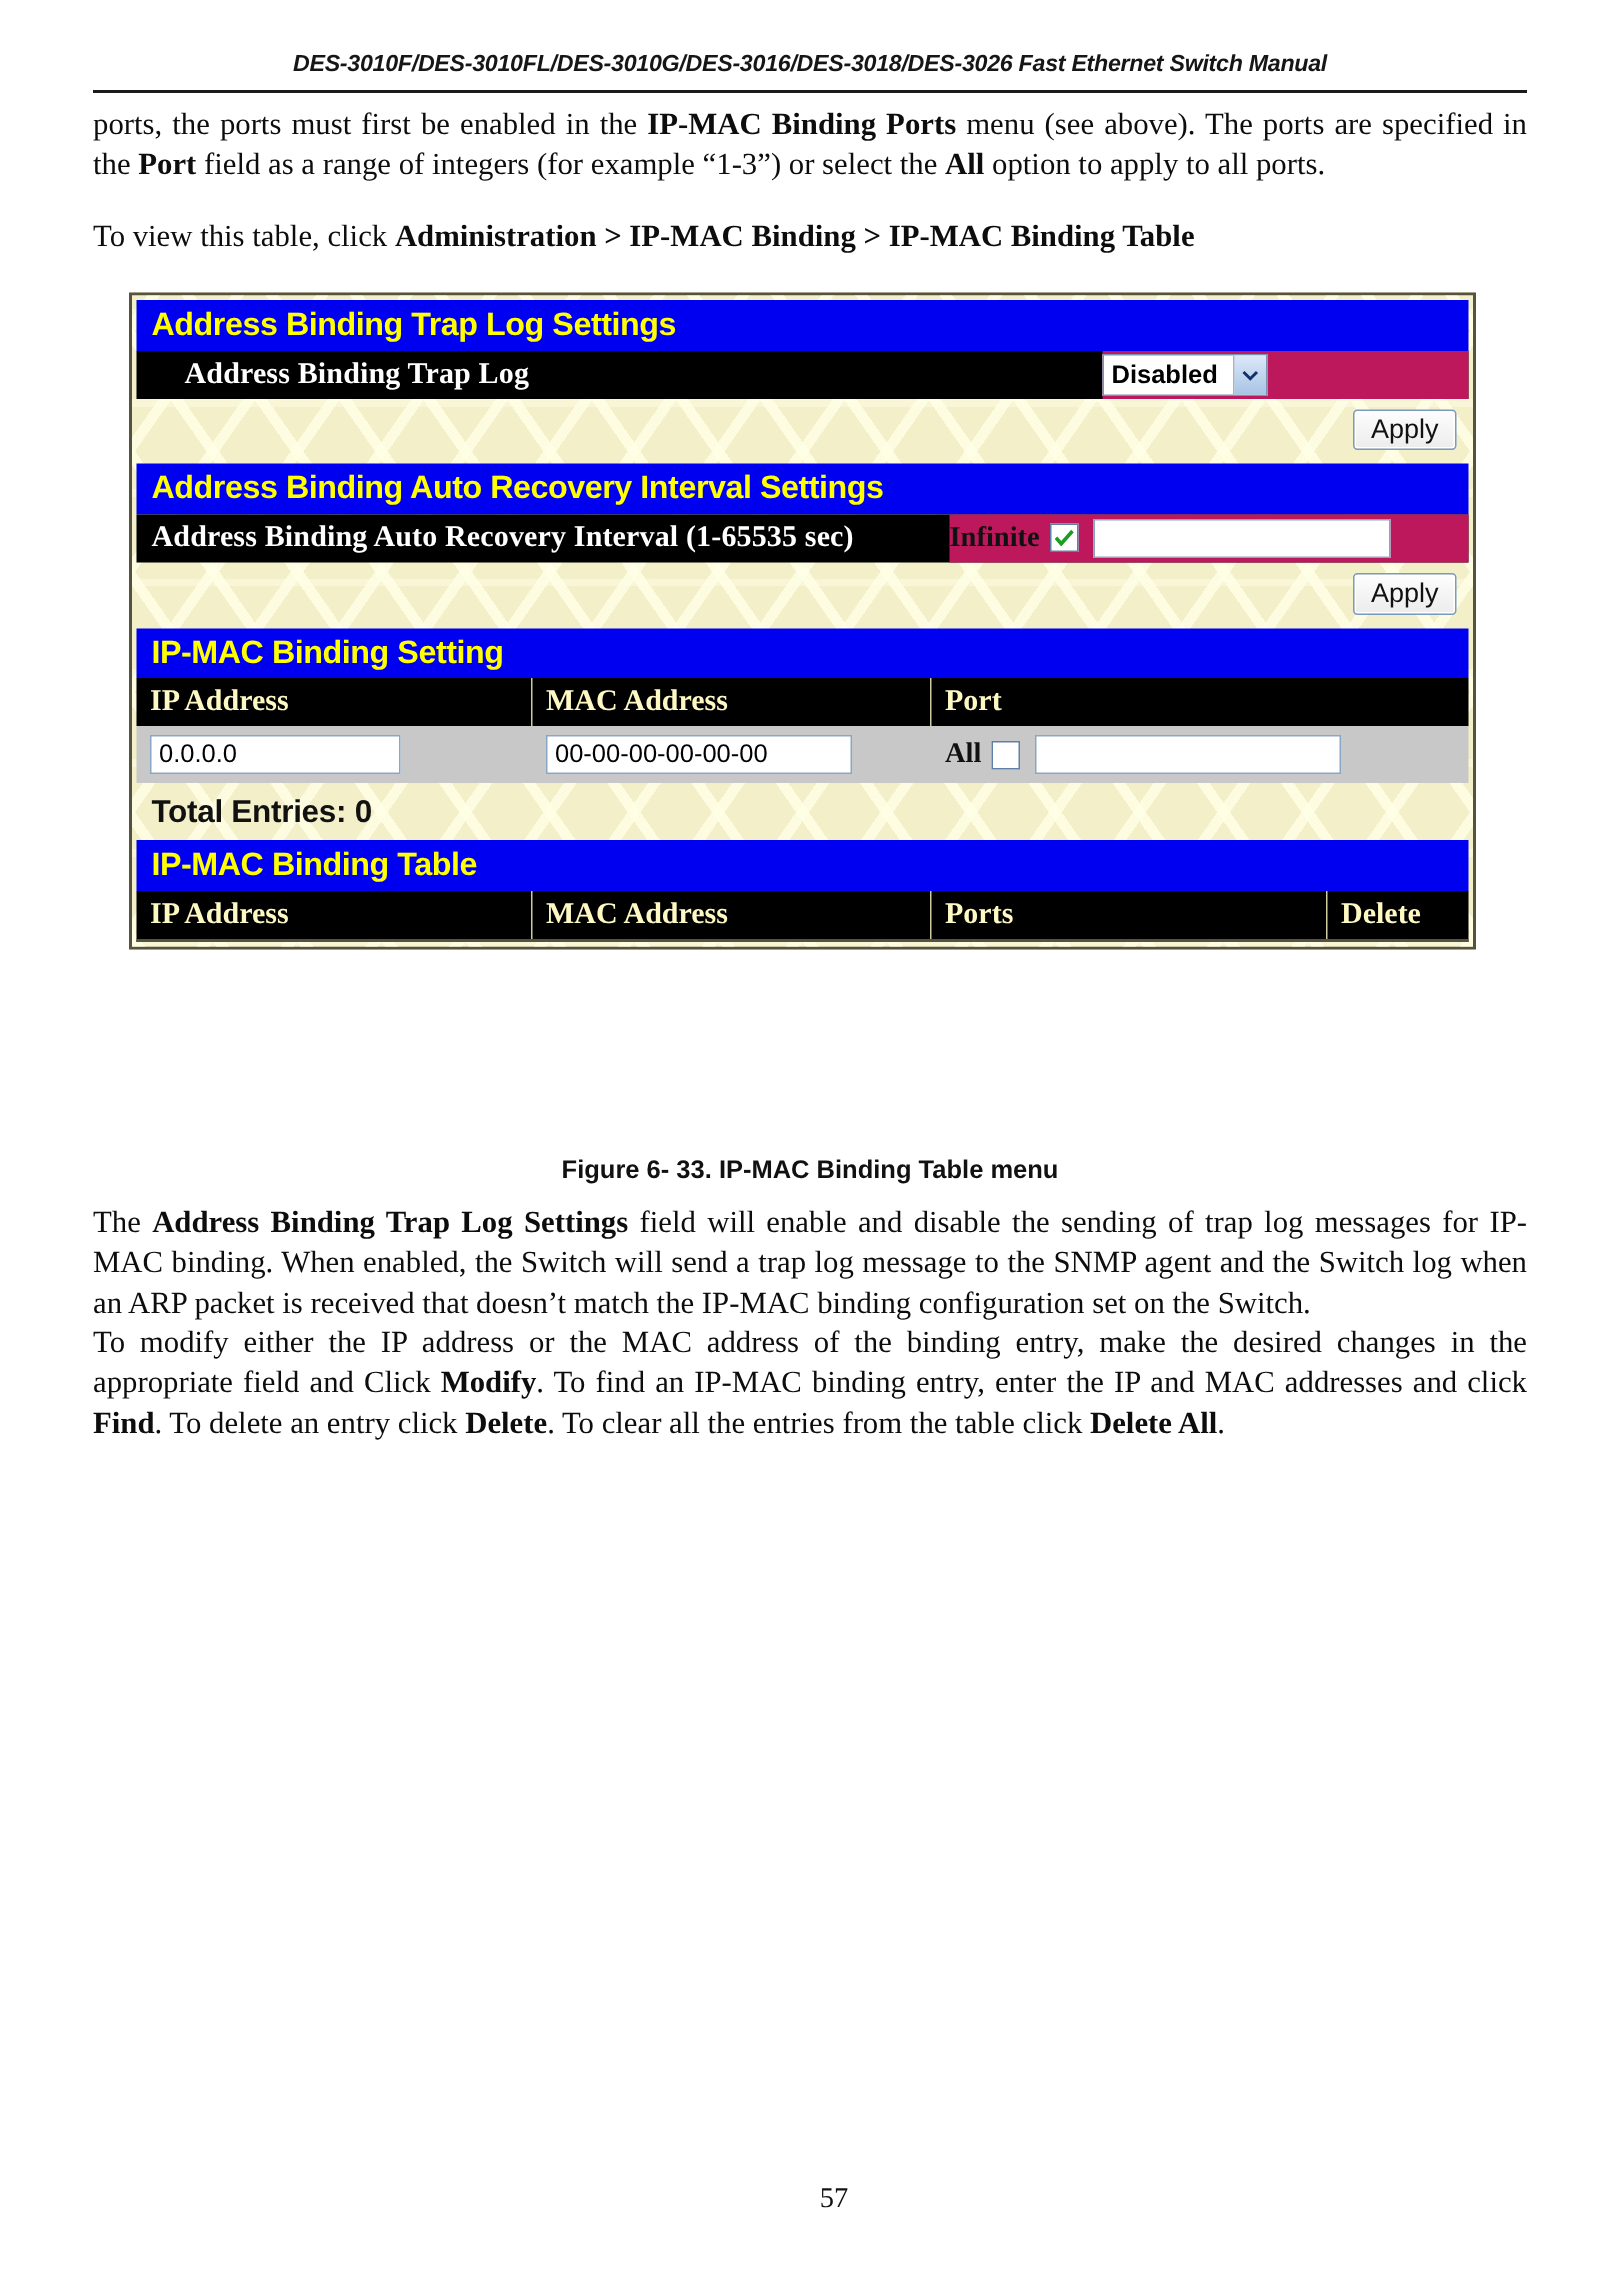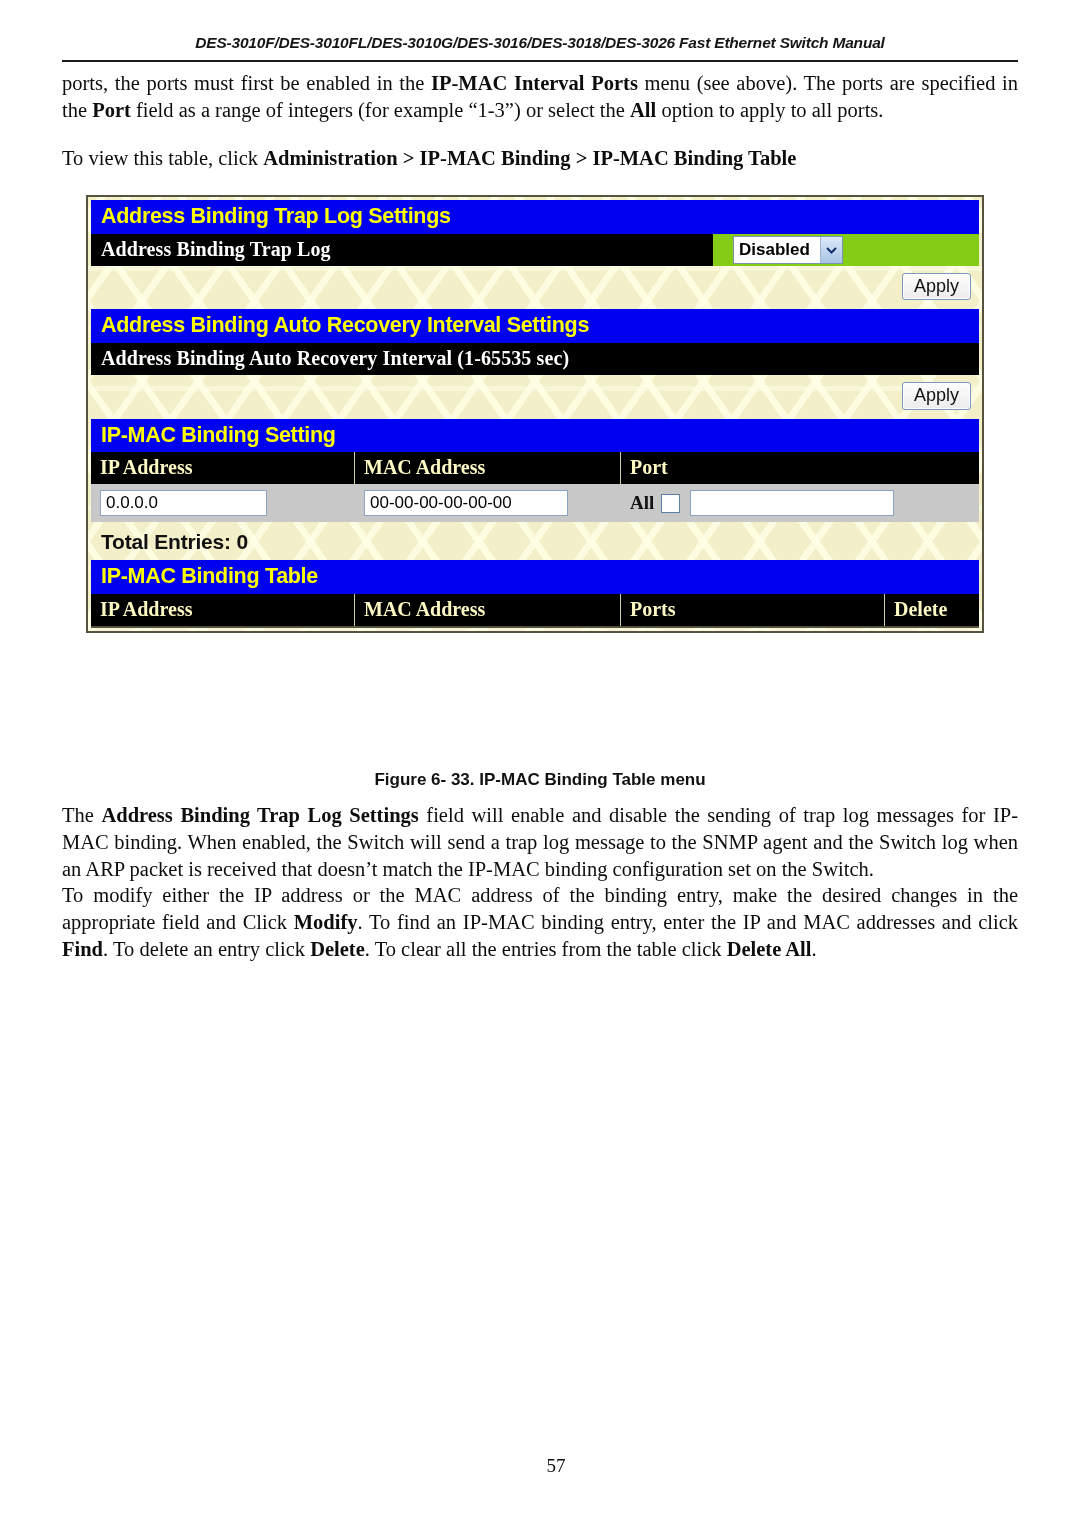--- a/index.html
+++ b/index.html
@@ -101,25 +101,25 @@
   .blackrow .lbl {
     font-size: 20px;
     padding: 4px 0 5px 10px;
     letter-spacing: 0.1px;
     white-space: nowrap;
     display: flex;
     align-items: center;
   }
 
   .ctlstrip {
-    background: #84cc16;
+    background: #be185d;
     display: flex;
     align-items: center;
     flex: 1 1 auto;
-    padding-left: 20px;
+    padding-left: 0;
   }
 
   
   .sel {
     display: inline-flex;
     align-items: stretch;
     border: 1px solid #7a93b4;
     background: #ffffff;
     height: 26px;
     font-family: "Liberation Sans", sans-serif;
@@ -257,50 +257,61 @@
     font-size: 19px;
     color: #111;
   }
 </style>
 </head>
 <body>
 
 <div class="page-header">DES-3010F/DES-3010FL/DES-3010G/DES-3016/DES-3018/DES-3026 Fast Ethernet Switch Manual</div>
 <div class="header-rule"></div>
 
-<div class="para" style="top:70px;">ports, the ports must first be enabled in the <b>IP-MAC Interval Ports</b> menu (see above). The ports are specified in the <b>Port</b> field as a range of integers (for example “1-3”) or select the <b>All</b> option to apply to all ports.</div>
+<div class="para" style="top:70px;">ports, the ports must first be enabled in the <b>IP-MAC Binding Ports</b> menu (see above). The ports are specified in the <b>Port</b> field as a range of integers (for example “1-3”) or select the <b>All</b> option to apply to all ports.</div>
 <div class="para nojust" style="top:145px;">To view this table, click <b>Administration &gt; IP-MAC Binding &gt; IP-MAC Binding Table</b></div>
 
 <div class="figure">
   <div class="fig-inner">
 
     <div class="bluebar">Address Binding Trap Log Settings</div>
 
     <div class="blackrow">
-      <div class="lbl" style="width:612px;">Address Binding Trap Log</div>
+      <div class="lbl" style="width:612px;margin-left:22px;">Address Binding Trap Log</div>
       <div class="ctlstrip">
         <div class="sel">
           <span class="val">Disabled</span>
           <span class="arrow">
             <svg width="11" height="8" viewBox="0 0 11 8">
                 <path d="M1 2 L5.5 6.5 L10 2" stroke="#12306b" stroke-width="2" fill="none"></path>
               </svg>
           </span>
         </div>
       </div>
     </div>
 
     <div class="actionstrip">
       <button class="btn">Apply</button>
     </div>
 
     <div class="bluebar">Address Binding Auto Recovery Interval Settings</div>
 
     <div class="blackrow">
       <div class="lbl" style="width:532px;">Address Binding Auto Recovery Interval (1-65535 sec)</div>
+      <div class="ctlstrip">
+        <span class="chkwrap">
+          <span>Infinite</span>
+          <span class="chk">
+            <svg width="13" height="11" viewBox="0 0 13 11">
+                <path d="M1 5.5 L4.5 9.5 L12 1" stroke="#1c9c22" stroke-width="2.4" fill="none"></path>
+              </svg>
+          </span>
+        </span>
+        <span class="tbox" style="width:196px; margin-left:10px;" title=""></span>
+      </div>
     </div>
 
     <div class="actionstrip">
       <button class="btn">Apply</button>
     </div>
 
     <div class="bluebar">IP-MAC Binding Setting</div>
 
     <div class="colhdr">
       <div style="width:264px;">IP Address</div>

